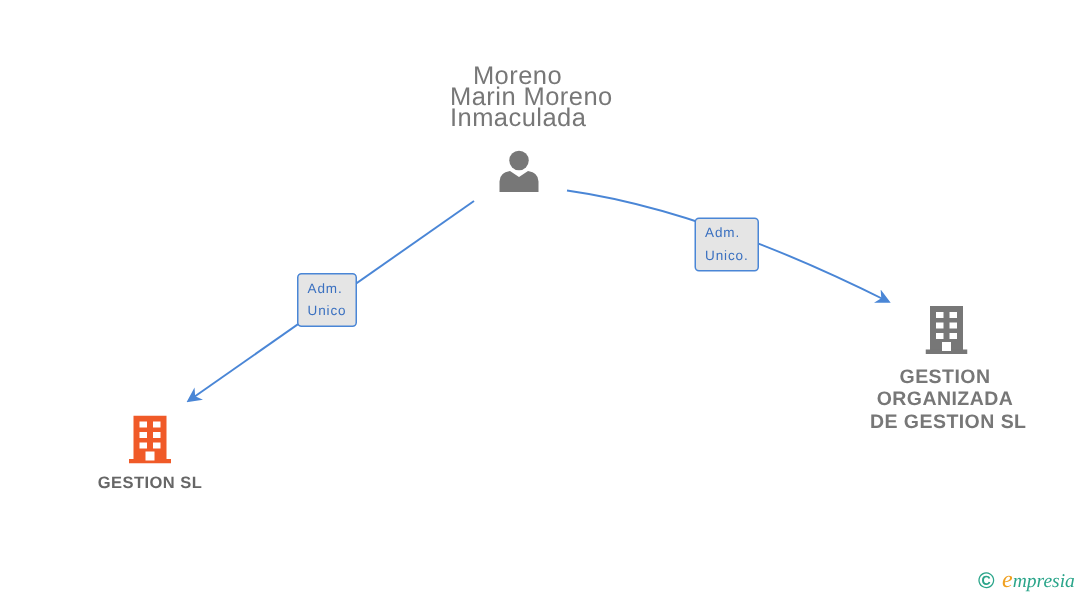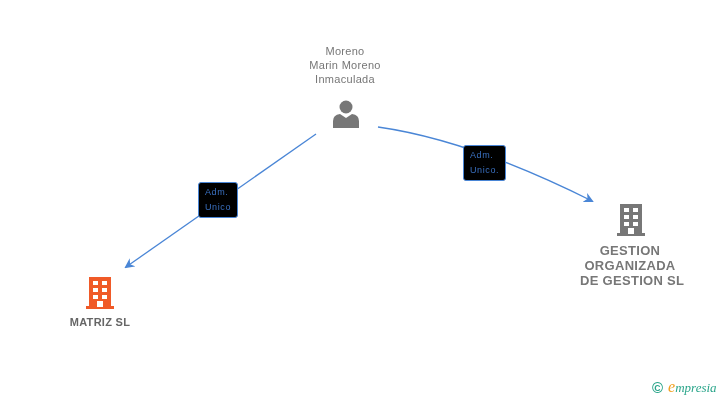--- a/index.html
+++ b/index.html
@@ -1,23 +1,23 @@
 <!DOCTYPE html>
 <html><head>
   <meta charset="utf-8">
   <style>
     html, body { margin:0; padding:0; background:#ffffff; }
     body { width:728px; height:400px; position:relative; overflow:hidden; font-family:"Liberation Sans", sans-serif; }
     .edges { position:absolute; left:0; top:0; }
-    .node-label { position:absolute; text-align:center; color:#777777; font-size:11px; line-height:14px; letter-spacing:0.3px; }
+    .node-label { position:absolute; text-align:center; color:#777777; font-size:17px; line-height:14px; letter-spacing:0.3px; }
     .node-label div { white-space:nowrap; }
     .company-label { font-weight:bold; color:#666666; font-size:11px; line-height:15px; }
     .company-label-gray { color:#777777; font-size:13px; line-height:15px;font-weight:bold; }
     .icon { position:absolute; }
-    .edge-label { position:absolute; background:#000000; border:1px solid #4a86d6; border-radius:3px; color:#3a70c0; font-size:9px; line-height:15px; padding:2px 6px; letter-spacing:0.6px; }
+    .edge-label { position:absolute; background:#e5e5e5; border:1px solid #4a86d6; border-radius:3px; color:#3a70c0; font-size:9px; line-height:15px; padding:2px 6px; letter-spacing:0.6px; }
     .edge-label div { white-space:nowrap; }
     .brand { position:absolute; left:652px; top:378px; display:flex; align-items:center; gap:5px; }
     .copy { color:#2aa58a; font-size:15px; font-weight:bold; line-height:15px; }
     .brand-name { color:#2aa58a; font-style:italic; font-family:"Liberation Serif", serif; font-size:13px; }
     .brand-name .e { color:#f0a020; font-size:16px; }
   </style>
 </head>
 <body>
 
 <svg class="edges" width="728" height="400">
@@ -56,21 +56,21 @@
     <rect x="7" y="4" width="5" height="4"></rect>
       <rect x="16" y="4" width="5" height="4"></rect>
     <rect x="7" y="11" width="5" height="4"></rect>
       <rect x="16" y="11" width="5" height="4"></rect>
     <rect x="7" y="18" width="5" height="4"></rect>
       <rect x="16" y="18" width="5" height="4"></rect>
     <rect x="11" y="24" width="6" height="6"></rect>
   </g>
 </svg>
 <div class="node-label company-label" style="left:40px; top:315px; width:120px;">
-  <div>MATRIZ SL</div>
+  <div>GESTION SL</div>
 </div>
 
 <svg class="icon" style="left:617px; top:204px;" width="28" height="32" viewBox="0 0 28 32">
   <rect x="3" y="0" width="22" height="30" fill="#777777"></rect>
   <rect x="0" y="29" width="28" height="3" fill="#777777"></rect>
   <g fill="#ffffff">
     <rect x="7" y="4" width="5" height="4"></rect>
       <rect x="16" y="4" width="5" height="4"></rect>
     <rect x="7" y="11" width="5" height="4"></rect>
       <rect x="16" y="11" width="5" height="4"></rect>

